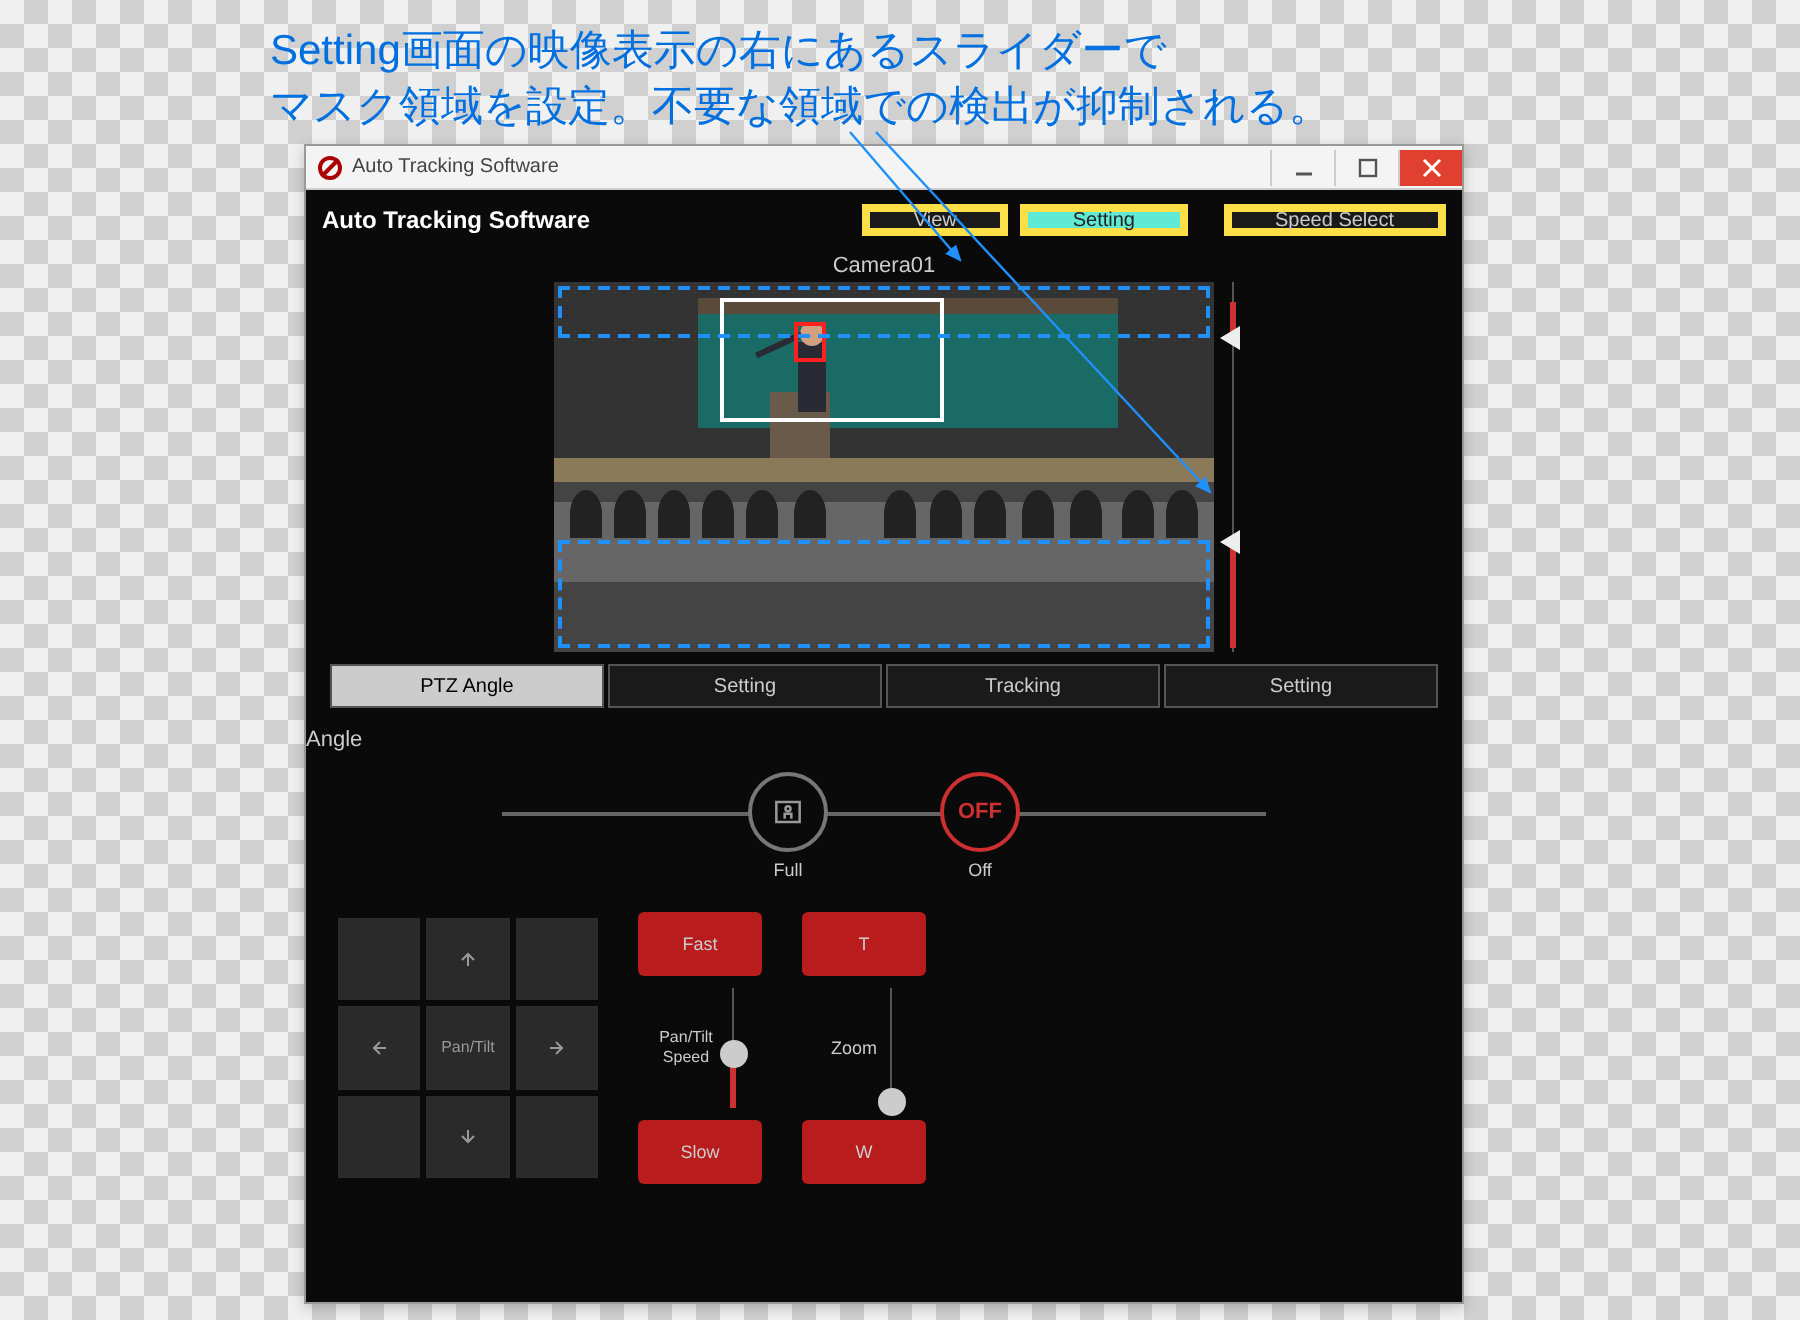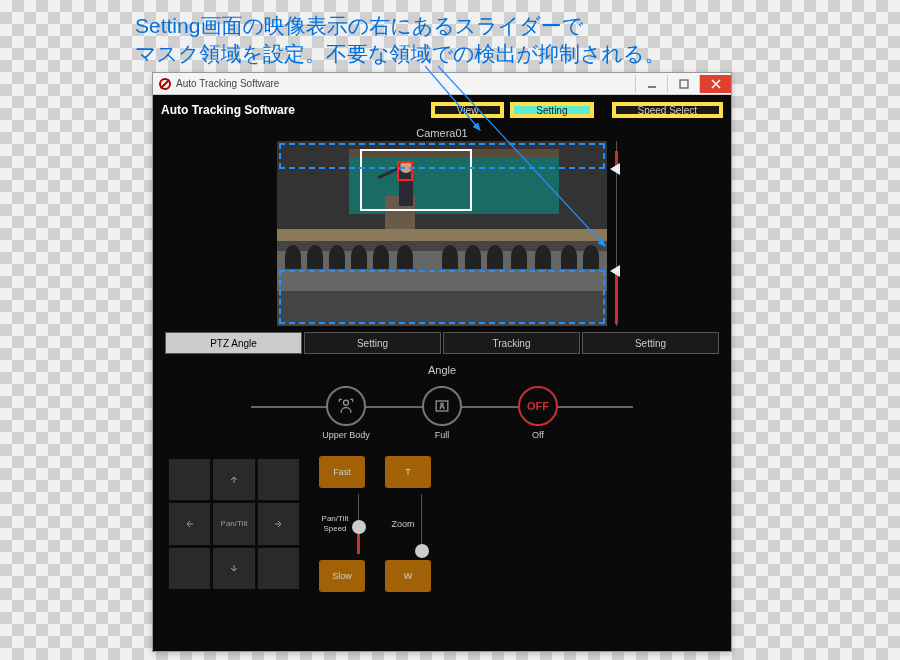--- a/index.html
+++ b/index.html
@@ -60,35 +60,35 @@
   .mask{position:absolute;border:2px dashed #2090ff;}
   .mask.top{left:2px;top:2px;right:2px;height:26px;}
   .mask.bot{left:2px;bottom:2px;right:2px;height:54px;}
   .vslider{position:absolute;right:-14px;top:0;bottom:0;width:8px;}
   .vslider::before{content:"";position:absolute;left:3px;top:0;bottom:0;width:1px;background:#555;}
   .vsl-fill{position:absolute;left:2px;width:3px;background:#cc3030;}
   .vsl-thumb{position:absolute;left:-3px;width:0;height:0;border-top:6px solid transparent;border-bottom:6px solid transparent;border-right:10px solid #eee;}
   .tabs{display:flex;height:22px;gap:2px;padding:0 12px;}
   .tab{flex:1;display:flex;align-items:center;justify-content:center;font-size:10px;border:1px solid #555;background:#1a1a1a;cursor:pointer;}
   .tab.sel{background:#ccc;color:#000;}
-  .section-label{text-align:center;font-size:11px;margin:10px 0 4px;}
+  .section-label{font-size:11px;margin:10px 0 4px;}
   .angle-row{display:flex;align-items:flex-start;justify-content:center;gap:0;margin:6px 0 12px;position:relative;}
   .angle-row::before{content:"";position:absolute;left:98px;right:98px;top:20px;height:2px;background:#666;z-index:0;}
   .angle-item{display:flex;flex-direction:column;align-items:center;width:96px;position:relative;z-index:1;}
   .angle-circ{width:40px;height:40px;border:2px solid #777;border-radius:50%;display:flex;align-items:center;justify-content:center;background:#0a0a0a;font-size:9px;color:#ccc;}
   .angle-circ.off{border-color:#cc3030;color:#cc3030;font-weight:bold;font-size:11px;}
   .angle-lbl{font-size:9px;margin-top:4px;text-align:center;}
   .angle-circ svg{width:20px;height:20px;fill:none;stroke:#999;stroke-width:1.5;}
   .controls{display:flex;padding:4px 16px;gap:20px;align-items:center;}
   .dpad{width:130px;height:130px;position:relative;display:grid;grid-template-columns:repeat(3,1fr);grid-template-rows:repeat(3,1fr);gap:3px;}
   .dkey{background:#2a2a2a;display:flex;align-items:center;justify-content:center;font-size:8px;color:#999;cursor:pointer;}
   .dkey svg{width:10px;height:10px;fill:#999;}
   .dkey.center{font-size:8px;line-height:1.1;text-align:center;}
   .speed-col{display:flex;flex-direction:column;align-items:center;gap:6px;}
-  .sp-btn{width:46px;height:32px;background:#a16207;display:flex;align-items:center;justify-content:center;font-size:9px;cursor:pointer;border-radius:3px;}
+  .sp-btn{width:62px;height:32px;background:#b91c1c;display:flex;align-items:center;justify-content:center;font-size:9px;cursor:pointer;border-radius:3px;}
   .sp-label{font-size:8px;text-align:center;line-height:1.2;}
   .sp-slider{width:6px;height:60px;position:relative;}
   .sp-slider::before{content:"";position:absolute;left:2px;top:0;bottom:0;width:1px;background:#555;}
   .sp-fill{position:absolute;left:1px;width:3px;background:#cc3030;bottom:0;top:30px;}
   .sp-thumb{position:absolute;left:-4px;top:26px;width:14px;height:14px;border-radius:50%;background:#ccc;cursor:pointer;}
   .zoom-col{display:flex;flex-direction:column;align-items:center;gap:6px;}
   .zoom-label{font-size:9px;}
   .z-slider{width:6px;height:60px;position:relative;}
   .z-slider::before{content:"";position:absolute;left:2px;top:0;bottom:0;width:1px;background:#555;}
   .z-thumb{position:absolute;left:-4px;bottom:-4px;width:14px;height:14px;border-radius:50%;background:#ccc;cursor:pointer;}
@@ -185,30 +185,20 @@
       <div class="tab">Tracking</div>
       <div class="tab">Setting</div>
     </div>
 
     <div class="section-label">Angle</div>
 
     <div class="angle-row">
       <div class="angle-item">
         <div class="angle-circ">
             <svg viewBox="0 0 24 24">
-              <circle cx="12" cy="8" r="3"></circle>
-              <path d="M6 20c0-4 3-6 6-6s6 2 6 6"></path>
-              <path d="M4 4h3M4 4v3M20 4h-3M20 4v3"></path>
-            </svg>
-          </div>
-        <div class="angle-lbl">Upper Body</div>
-      </div>
-      <div class="angle-item">
-        <div class="angle-circ">
-            <svg viewBox="0 0 24 24">
               <rect x="5" y="6" width="14" height="12"></rect>
               <circle cx="12" cy="10" r="1.5"></circle>
               <path d="M10 16v-3h4v3"></path>
             </svg>
           </div>
         <div class="angle-lbl">Full</div>
       </div>
       <div class="angle-item">
         <div class="angle-circ off">OFF</div>
         <div class="angle-lbl">Off</div>

